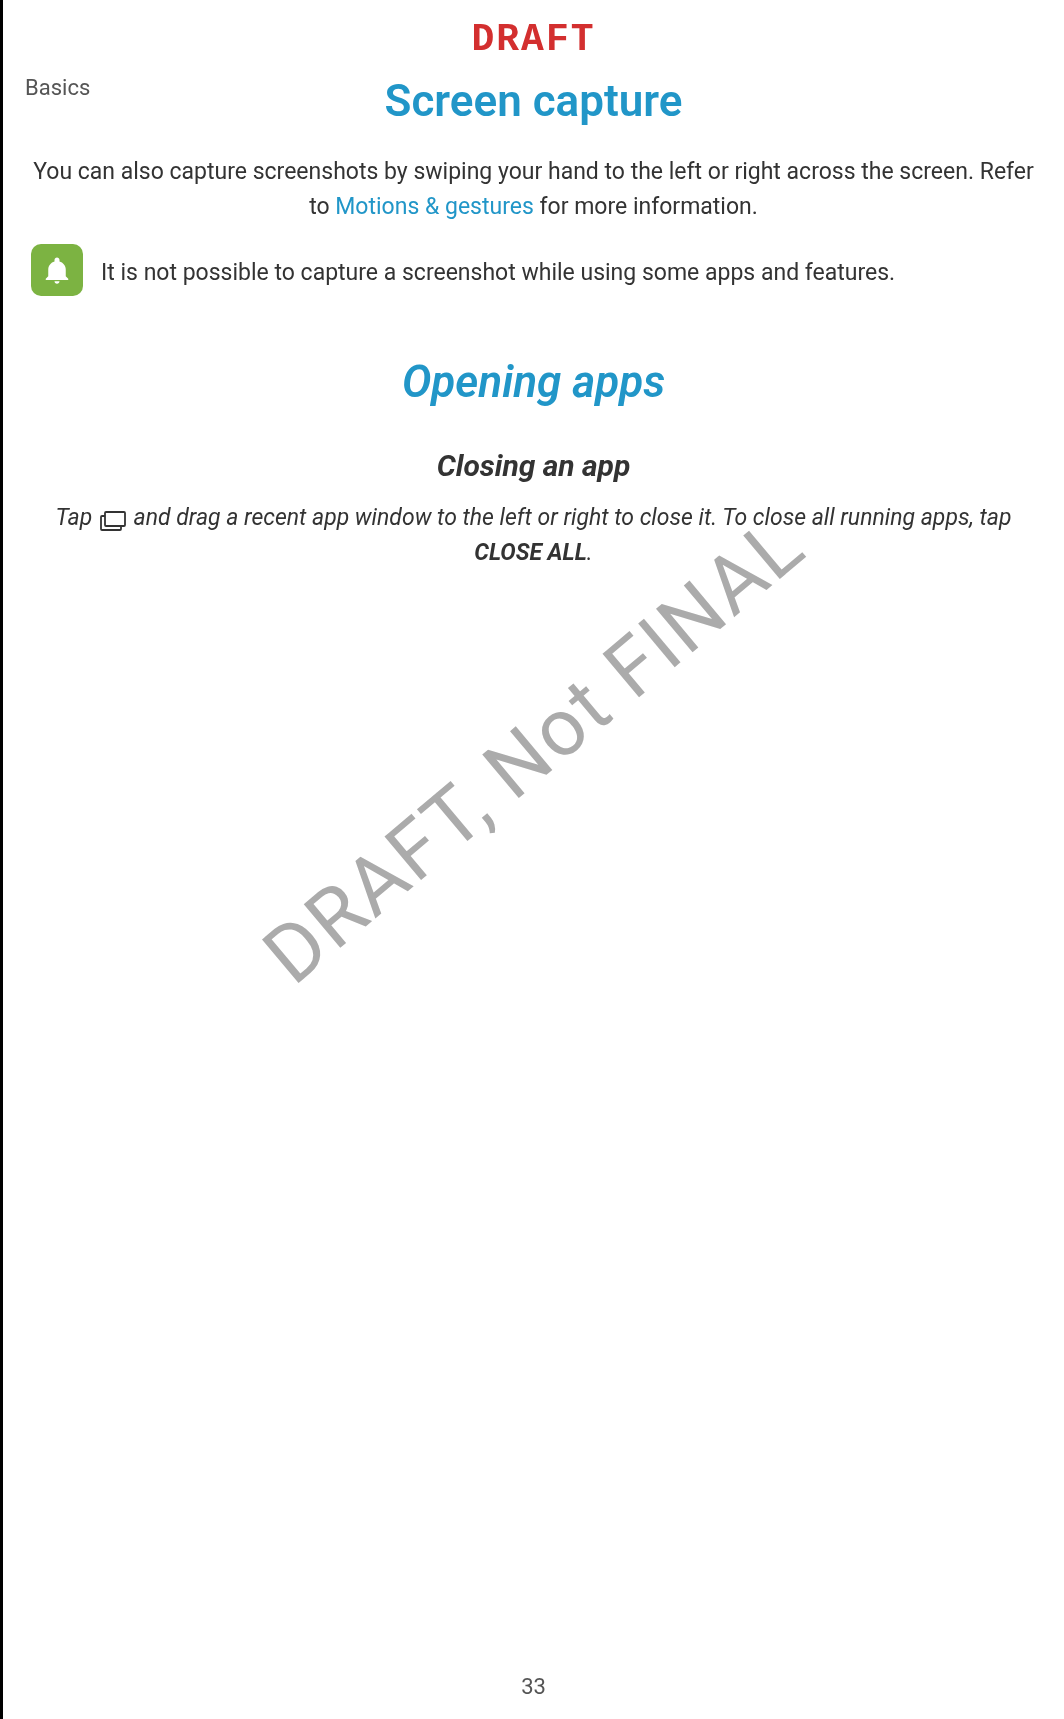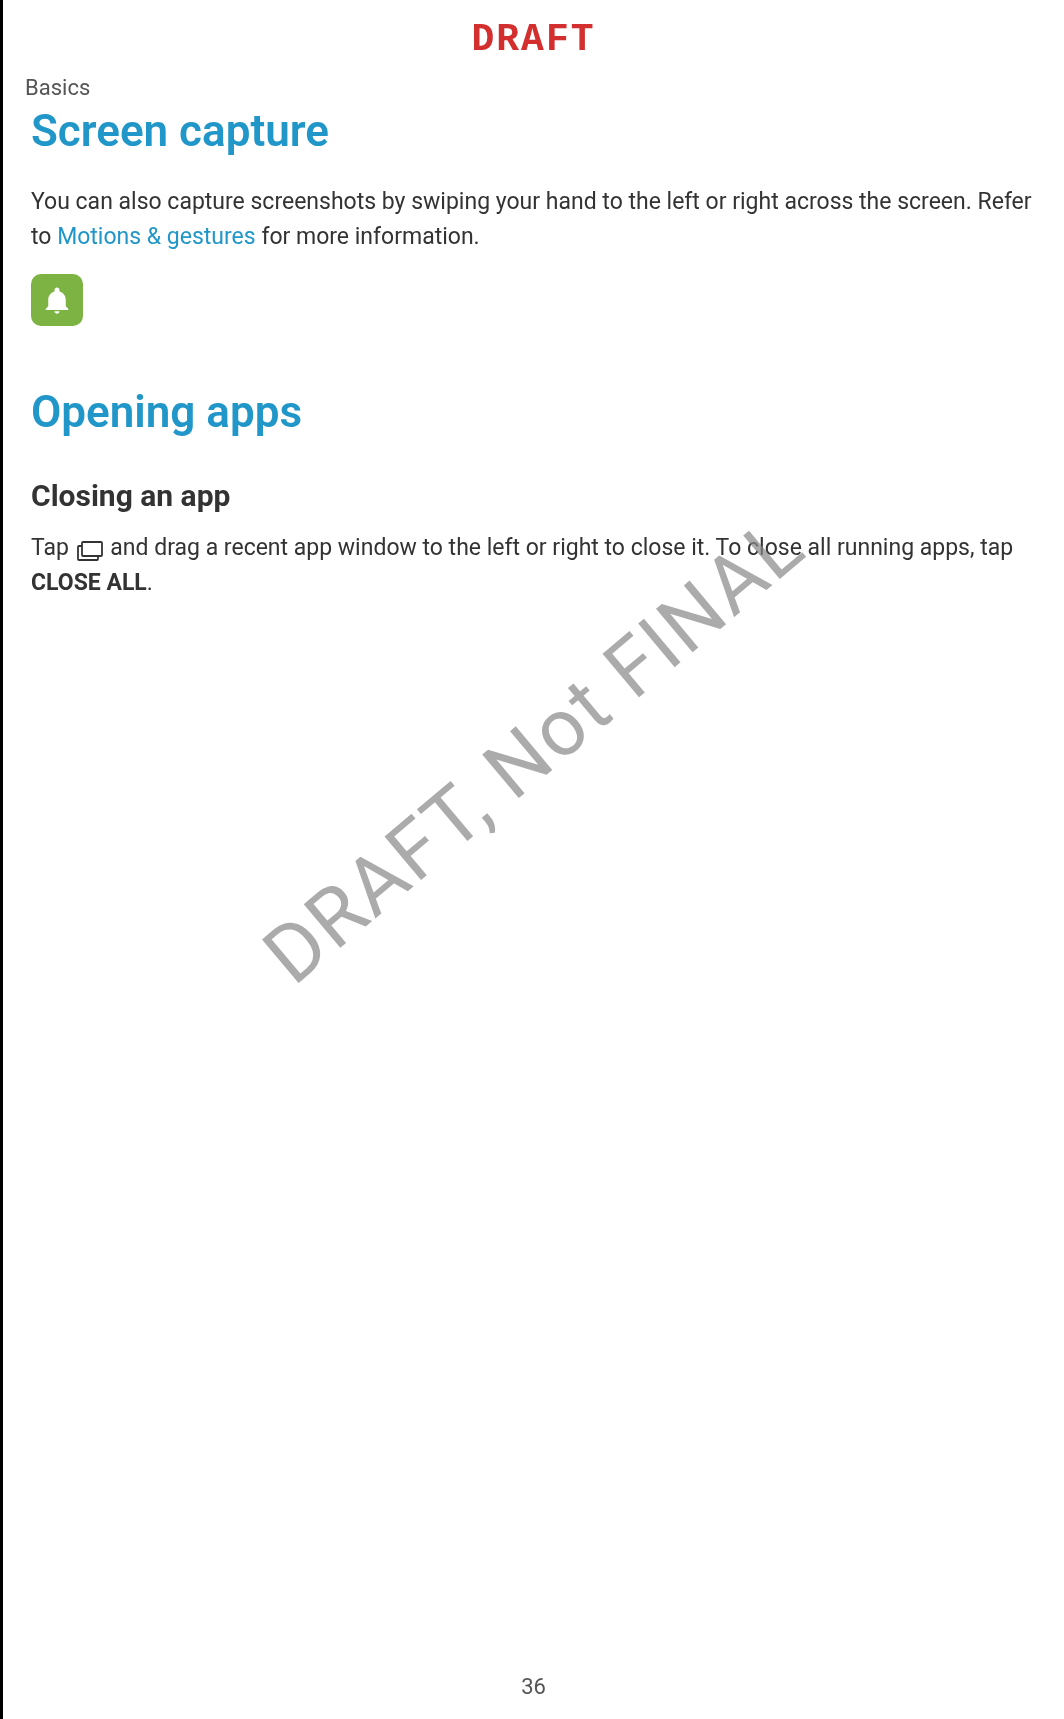--- a/index.html
+++ b/index.html
@@ -36,23 +36,24 @@
     }
     .section-label {
       position: absolute;
       top: 75px;
       left: 22px;
       color: #555;
       font-size: 22px;
       font-weight: 400;
     }
     .content {
-      padding-top: 105px;
+      padding-top: 75px;
       padding-left: 8px;
       padding-right: 8px;
+      text-align: center;
     }
     .heading-1 {
       color: #2196c8;
       font-size: 44px;
       font-weight: 600;
       margin-bottom: 28px;
     }
     .body-text {
       color: #333;
       font-size: 23px;
@@ -129,20 +130,21 @@
     .page-number {
       position: absolute;
       bottom: 20px;
       left: 50%;
       transform: translateX(-50%);
       color: #555;
       font-size: 22px;
     }
     .section-2 {
       margin-top: 50px;
+      font-style: italic;
     }
   </style>
 </head>
 <body>
 
 <div class="page-container">
 
   <div class="draft-header">DRAFT</div>
 
   <div class="section-label">Basics</div>
@@ -158,33 +160,34 @@
     <p class="body-text">
       <span>You can also capture screenshots by swiping your hand to the left or right across the screen. Refer to </span><span class="link">Motions &amp; gestures</span><span> for more information.</span>
     </p>
 
     <div class="note-box">
       <div class="note-icon">
         <svg viewBox="0 0 24 24">
             <path d="M12 2C10.9 2 10 2.9 10 4v1.1C7.2 5.8 5 8.4 5 11.5V17l-2 2v1h18v-1l-2-2v-5.5c0-3.1-2.2-5.7-5-6.4V4c0-1.1-.9-2-2-2zm-2 19c0 1.1.9 2 2 2s2-.9 2-2h-4z"></path>
           </svg>
       </div>
+      <div class="note-text">It is not possible to capture a screenshot while using some apps and features.</div>
     </div>
 
     <div class="section-2">
       <h1 class="heading-1">Opening apps</h1>
 
 
 
       <h2 class="heading-2">Closing an app</h2>
 
       <p class="body-text">
         <span>Tap </span><span class="inline-icon"><svg viewBox="0 0 26 20">
               <rect x="1" y="5" width="20" height="14" fill="none" stroke="#333" stroke-width="1.8" rx="1"></rect>
               <rect x="5" y="1" width="20" height="14" fill="#fff" stroke="#333" stroke-width="1.8" rx="1"></rect>
             </svg></span><span> and drag a recent app window to the left or right to close it. To close all running apps, tap </span><strong>CLOSE ALL</strong><span>.</span>
       </p>
     </div>
 
   </div>
 
-  <div class="page-number">36</div>
+  <div class="page-number">33</div>
 </div>
 
 </body></html>

